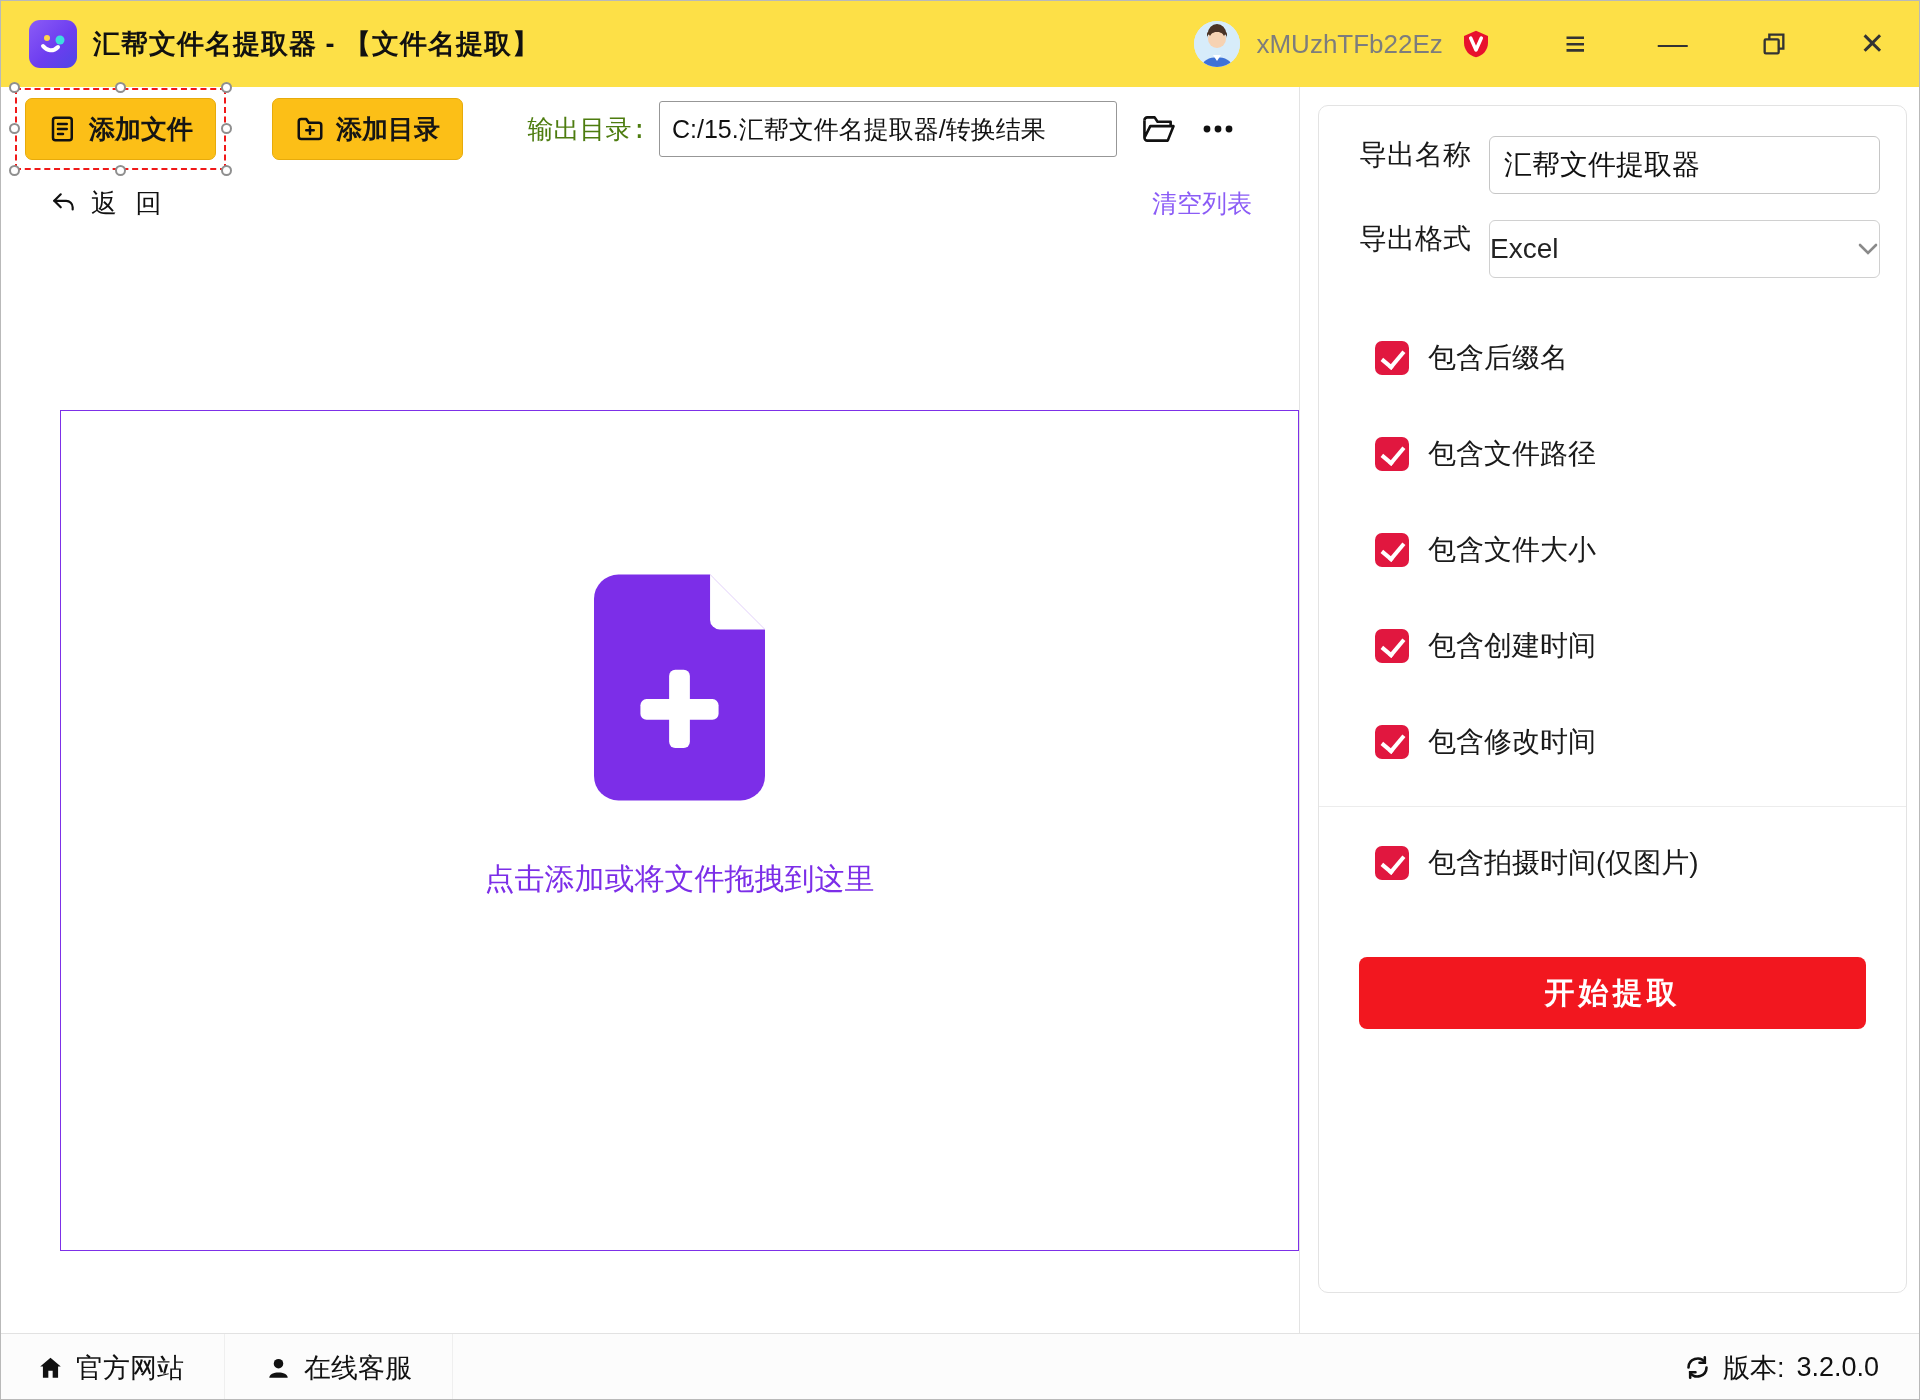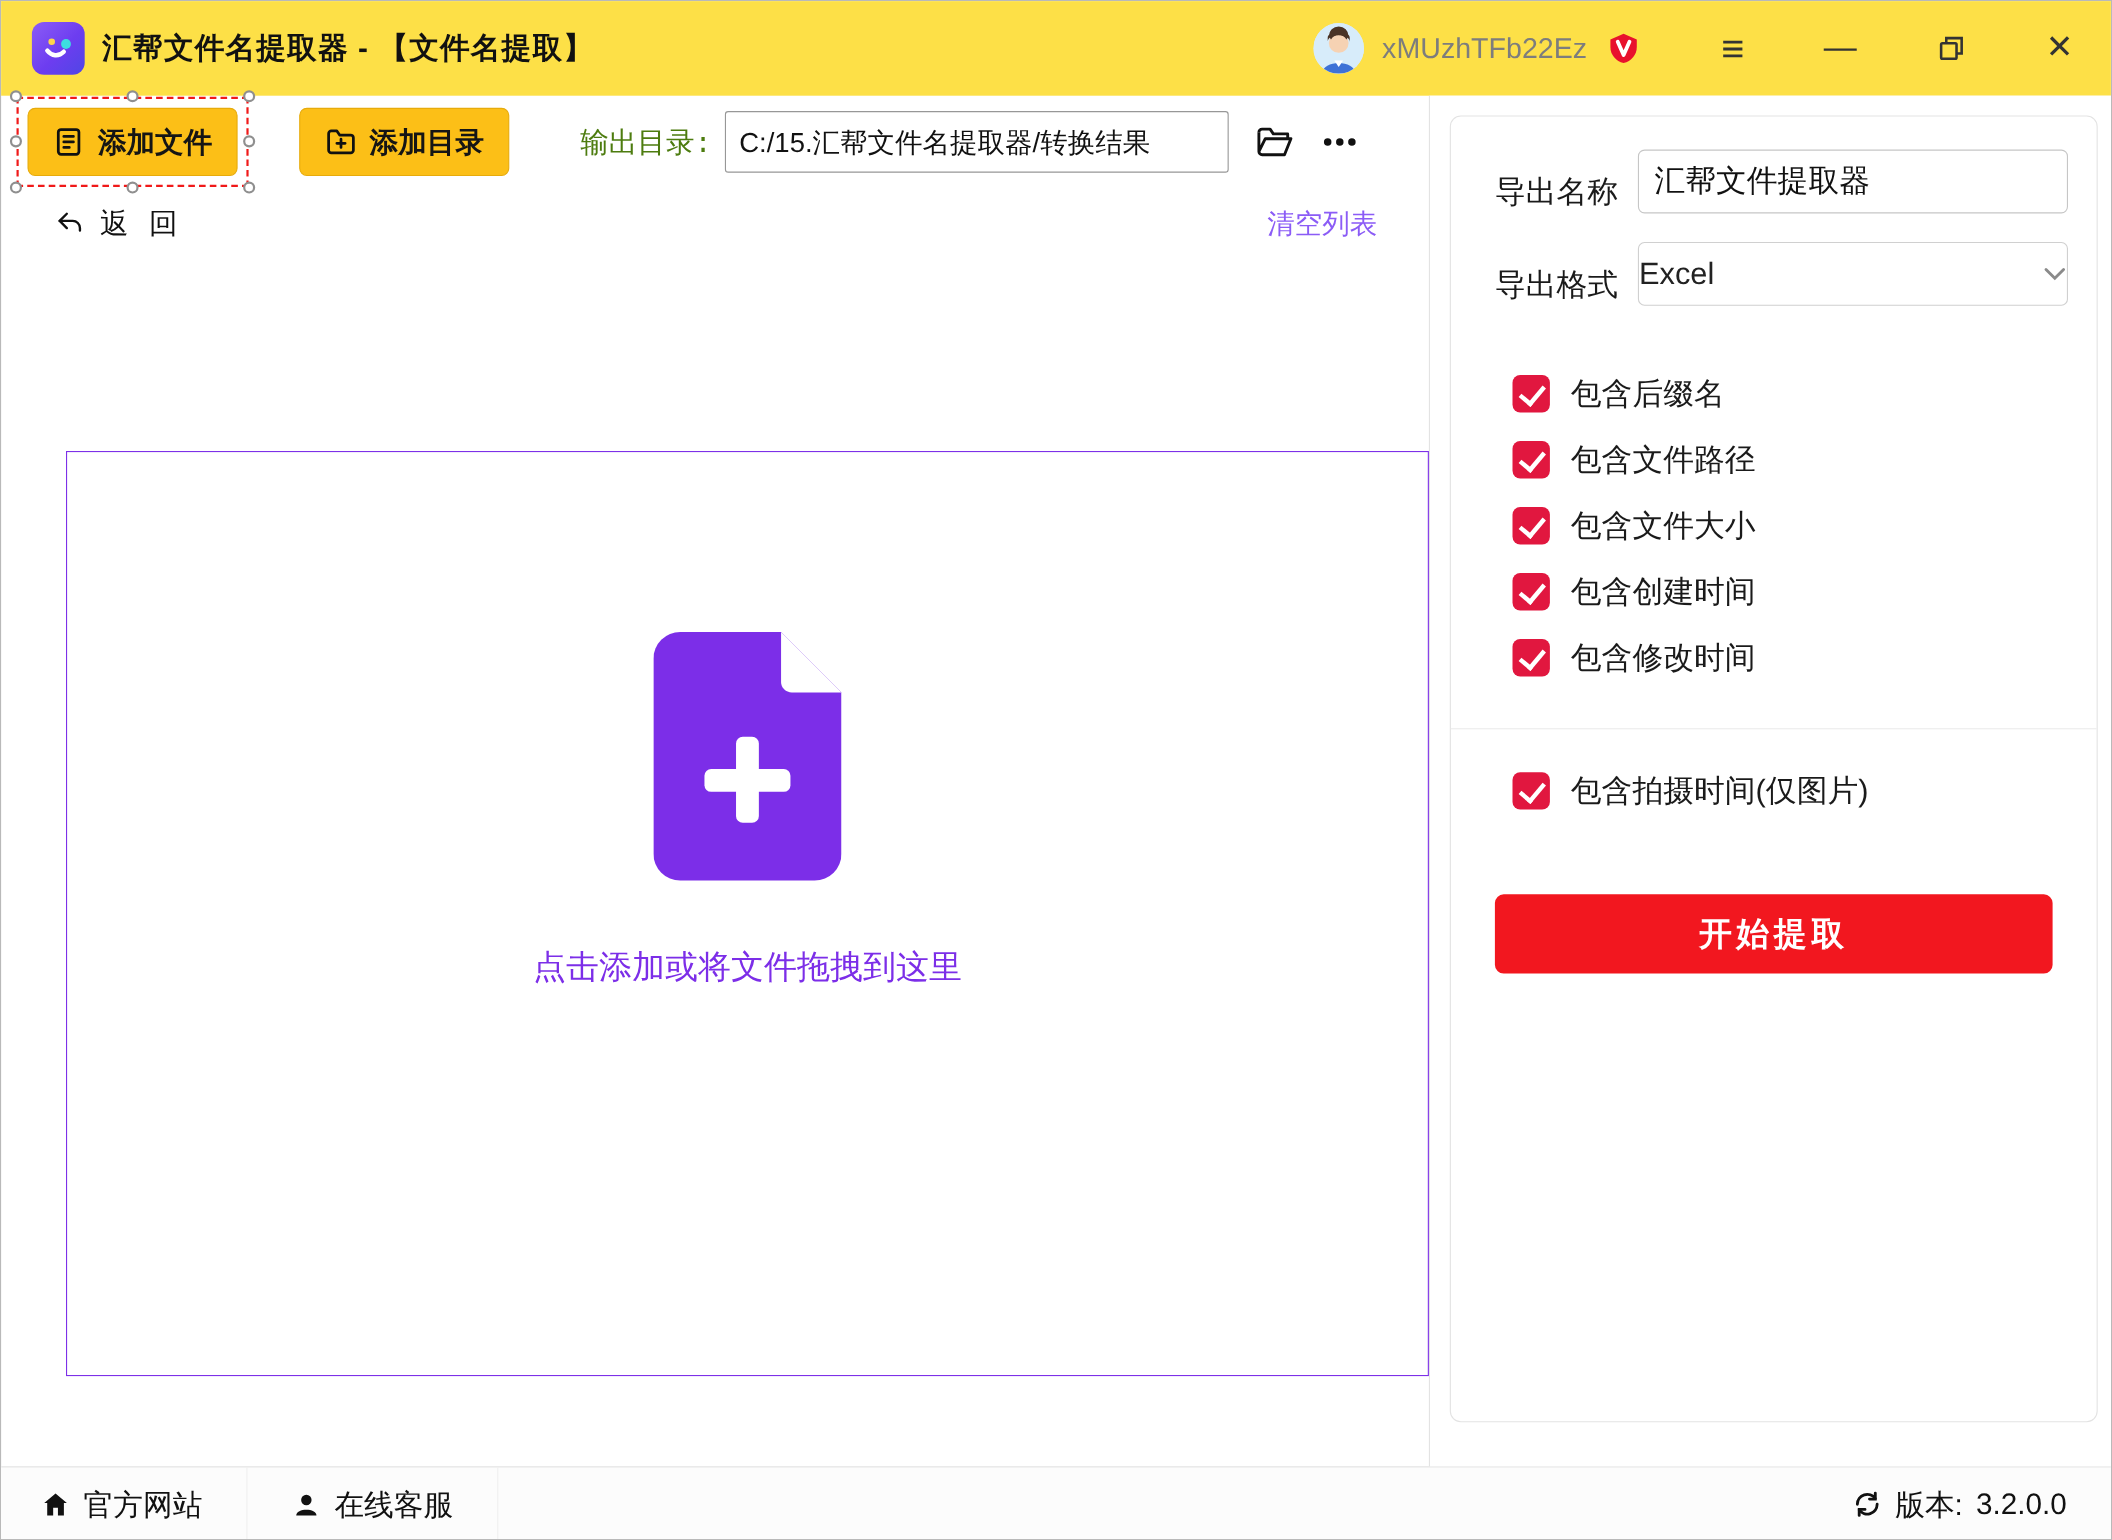--- a/index.html
+++ b/index.html
@@ -46,26 +46,26 @@
   .clear { font-size: 25px; color: #8b5cf6; background: none; border: none; cursor: pointer; font-family: inherit; }
 
   
   .content { flex: 1; padding: 143px 0 0 59px; }
   .dropzone { width: 1239px; height: 841px; border: 1px solid #7d30e8; display: flex; flex-direction: column; align-items: center; justify-content: flex-start; padding-top: 163px; cursor: pointer; background: #fff; margin-top: 44px; }
   .hint { margin-top: 58px; font-size: 30px; color: #7c2ee8; }
 
   
   .sidebar { flex: 1; padding: 18px 16px 0 18px; background: #fff; }
   .card { background: #fff; border: 1px solid #e3e3e3; border-radius: 10px; height: 1188px; padding: 30px 26px; }
-  .row { display: flex; align-items: flex-end; padding-left: 14px; margin-bottom: 26px; }
+  .row { display: flex; align-items: flex-start; padding-left: 14px; margin-bottom: 26px; }
   .lbl { font-size: 28px; color: #1a1a1a; margin-right: 18px; white-space: nowrap; }
   .txt-input { flex: 1; height: 58px; border: 1px solid #c6c6c6; border-radius: 6px; font-size: 28px; padding: 0 14px; color: #111; font-family: inherit; min-width: 0; }
   .select { flex: 1; height: 58px; border: 1px solid #d0d0d0; border-radius: 6px; display: flex; align-items: center; padding: 0 0; font-size: 28px; color: #222; cursor: pointer; }
   .select .val { flex: 1; }
-  .opts { margin-top: 60px; display: flex; flex-direction: column; gap: 20px; }
+  .opts { margin-top: 60px; display: flex; flex-direction: column; gap: 56px; }
   .opt { display: flex; align-items: center; gap: 19px; padding-left: 30px; height: 40px; cursor: pointer; }
   .cb { width: 34px; height: 34px; background: #e1173f; border-radius: 7px; position: relative; flex: 0 0 34px; cursor: pointer; }
   .cb::after { content: ""; position: absolute; left: 11px; top: 5px; width: 10px; height: 18px; border: solid #fff; border-width: 0 4px 4px 0; transform: rotate(40deg); }
   .opt-lbl { font-size: 28px; color: #1a1a1a; }
   .divider { border-top: 1px solid #ececec; margin: 44px -26px 36px; }
   .start { display: block; margin: 74px 14px 0; width: calc(100% - 28px); height: 72px; background: #f2171f; border: none; border-radius: 8px; color: #fff; font-size: 30px; font-weight: 700; letter-spacing: 4px; cursor: pointer; font-family: inherit; }
 
   
   .footer { height: 68px; border-top: 1px solid #e2e2e2; background: #fcfcfc; display: flex; align-items: center; }
   .f-item { display: flex; align-items: center; gap: 12px; font-size: 27px; color: #111; height: 100%; padding: 0 40px; border-right: 1px solid #efefef; background: none; border-top: none; border-bottom: none; border-left: none; cursor: pointer; font-family: inherit; }

